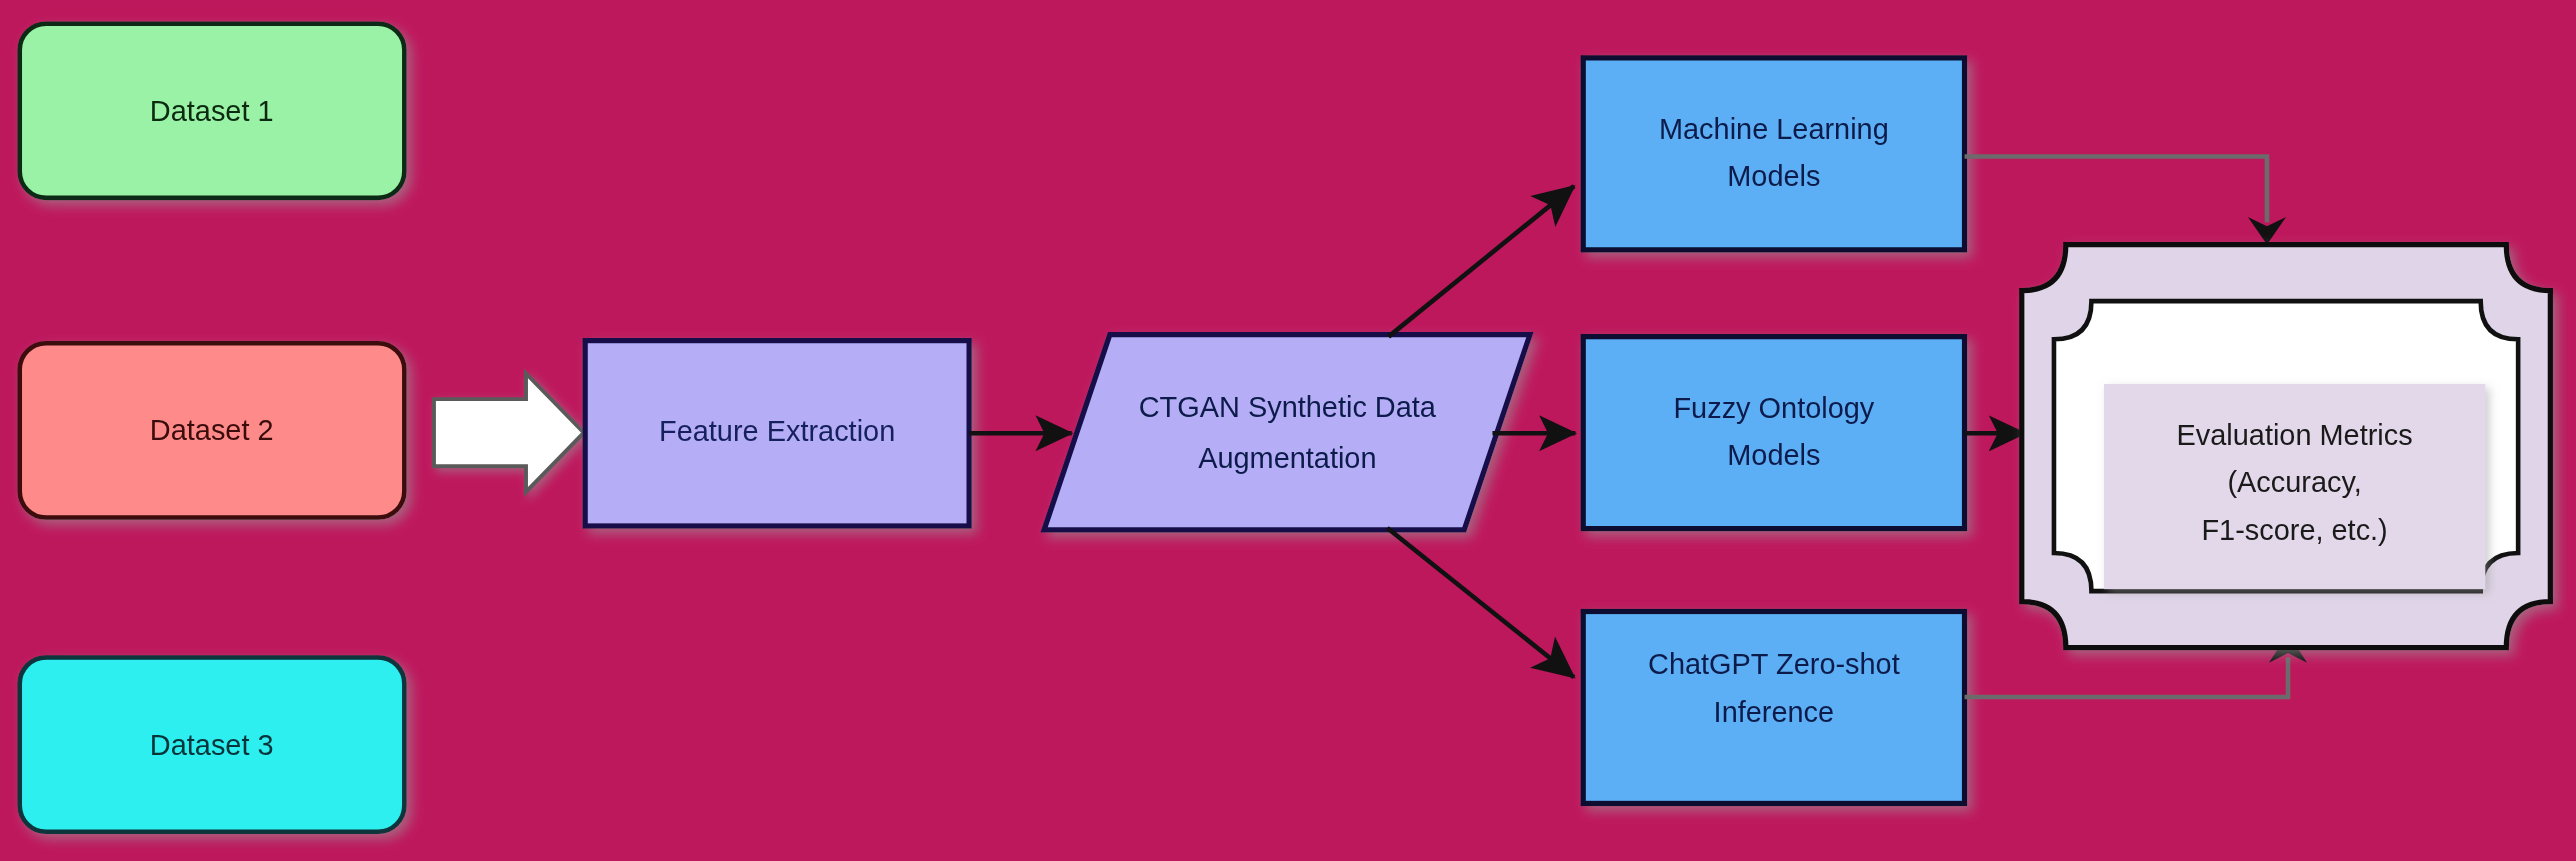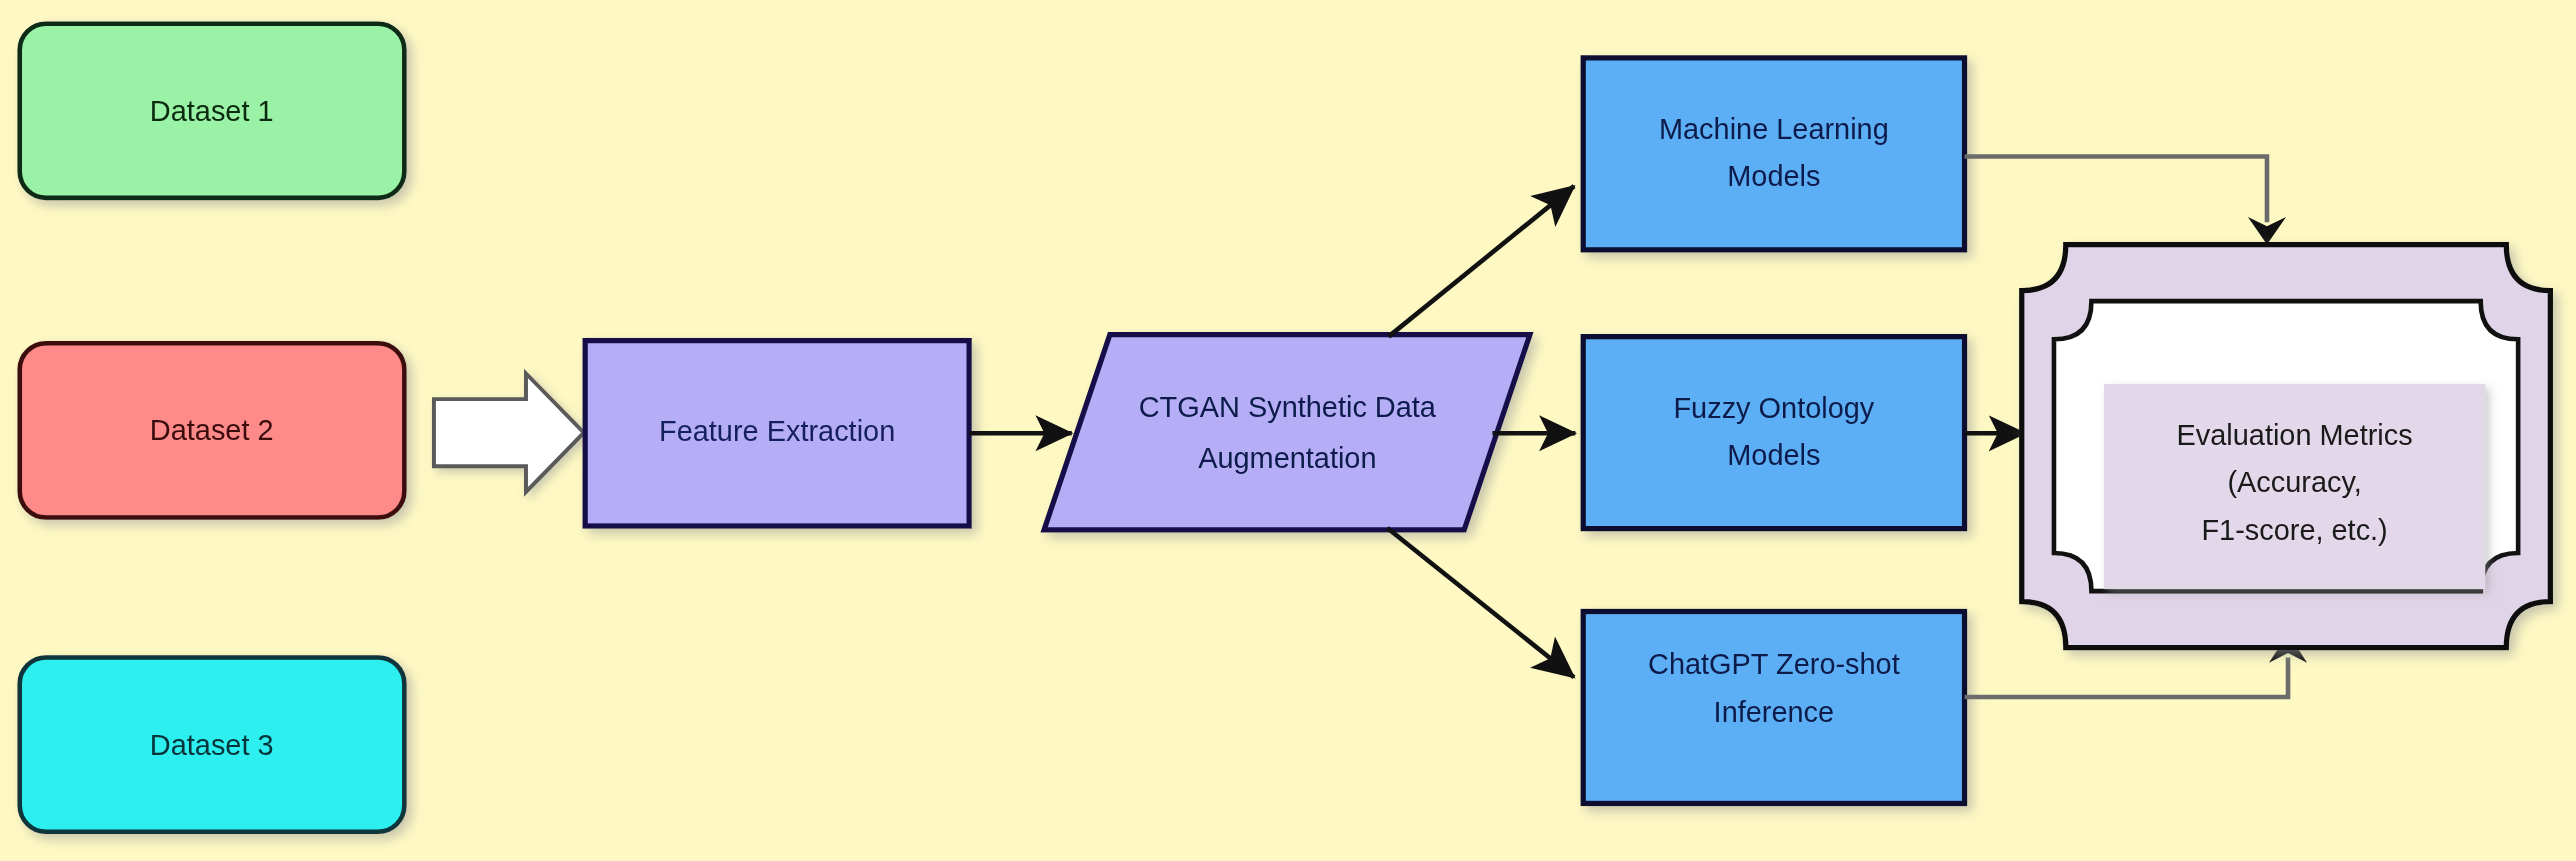--- a/index.html
+++ b/index.html
@@ -10,21 +10,21 @@
   body {
     width: 2576px;
     height: 862px;
     overflow: hidden;
     font-family: "Liberation Sans", sans-serif;
   }
   #diagram-root {
     position: relative;
     width: 2576px;
     height: 862px;
-    background: #fef9c3;
+    background: #be185d;
   }
   svg#flowchart {
     display: block;
     width: 2576px;
     height: 862px;
   }
   .node-label {
     font-family: "Liberation Sans", sans-serif;
     font-size: 44px;
     text-anchor: middle;

